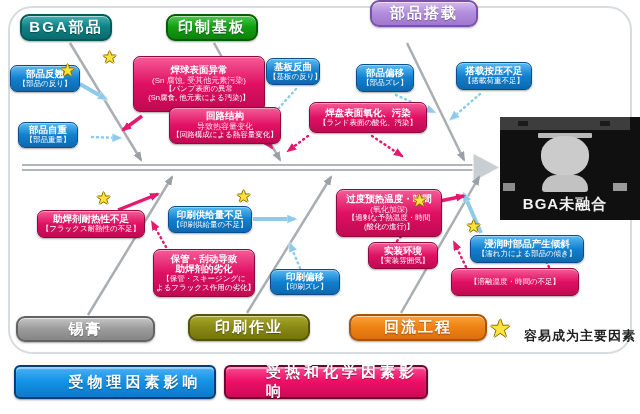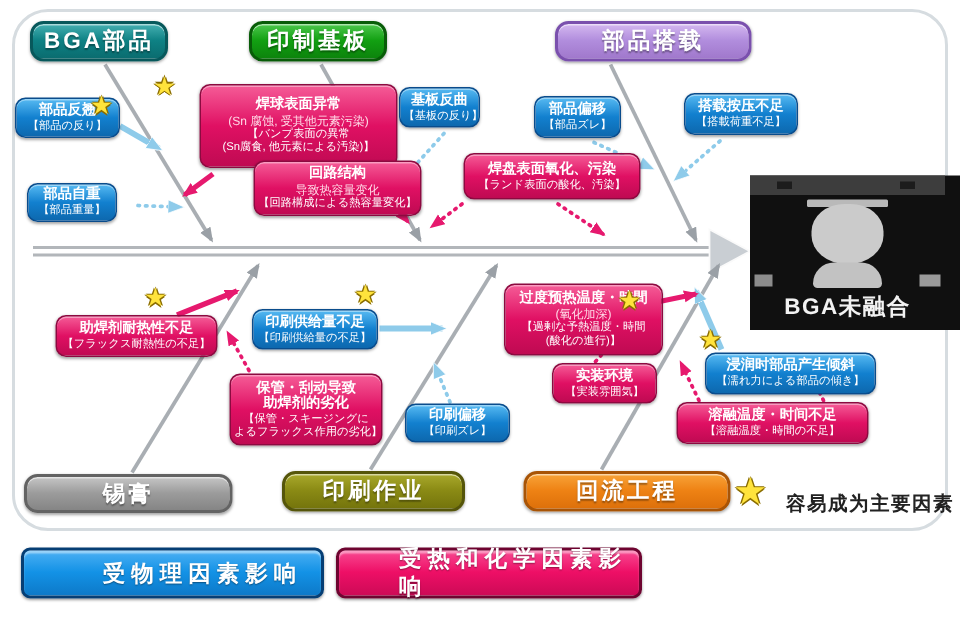--- a/index.html
+++ b/index.html
@@ -118,21 +118,21 @@
   <line x1="308" y1="136" x2="288" y2="151" stroke="#e6196e" stroke-width="2.5" stroke-linecap="round" stroke-dasharray="1 4" marker-end="url(#ah-mag)"></line>
   <line x1="372" y1="136" x2="402" y2="156" stroke="#e6196e" stroke-width="2.5" stroke-linecap="round" stroke-dasharray="1 4" marker-end="url(#ah-mag)"></line>
   <line x1="166" y1="247" x2="152" y2="222" stroke="#e6196e" stroke-width="2.5" stroke-linecap="round" stroke-dasharray="1 4" marker-end="url(#ah-mag)"></line>
   <line x1="397" y1="241" x2="422" y2="213" stroke="#e6196e" stroke-width="2.5" stroke-linecap="round" stroke-dasharray="1 4" marker-end="url(#ah-mag)"></line>
   <line x1="466" y1="267" x2="454" y2="242" stroke="#e6196e" stroke-width="2.5" stroke-linecap="round" stroke-dasharray="1 4" marker-end="url(#ah-mag)"></line>
   <line x1="549" y1="267" x2="542" y2="253" stroke="#e6196e" stroke-width="2.5" stroke-linecap="round" stroke-dasharray="1 4" marker-end="url(#ah-mag)"></line>
 </svg>
 
 <div class="abs cat cat-teal" style="left:20px;top:14px;width:92px;height:27px">BGA部品</div>
 <div class="abs cat cat-green" style="left:166px;top:14px;width:92px;height:27px">印制基板</div>
-<div class="abs cat cat-purple" style="left:370px;top:14px;width:131px;height:27px">部品搭载</div>
+<div class="abs cat cat-purple" style="left:370px;top:0;width:108px;height:27px">部品搭载</div>
 
 <div class="abs cat cat-gray" style="left:16px;top:316px;width:139px;height:26px">锡膏</div>
 <div class="abs cat cat-olive" style="left:188px;top:314px;width:122px;height:27px">印刷作业</div>
 <div class="abs cat cat-orange" style="left:349px;top:314px;width:138px;height:27px">回流工程</div>
 
 <div class="abs cb blue" style="left:10px;top:65px;width:70px;height:27px">
   <span class="l1">部品反翘</span>
   <span class="jp">【部品の反り】</span>
 </div>
 <div class="abs cb blue" style="left:18px;top:122px;width:60px;height:26px">
@@ -193,21 +193,20 @@
 </div>
 <div class="abs cb blue" style="left:270px;top:269px;width:70px;height:26px">
   <span class="l1">印刷偏移</span>
   <span class="jp">【印刷ズレ】</span>
 </div>
 <div class="abs cb blue" style="left:470px;top:235px;width:114px;height:28px">
   <span class="l1">浸润时部品产生倾斜</span>
   <span class="jp">【濡れ力による部品の傾き】</span>
 </div>
 <div class="abs cb pink" style="left:430px;top:268px;width:128px;height:28px">
-  <span class="l1">溶融温度・时间不足</span>
   <span class="jp">【溶融温度・時間の不足】</span>
 </div>
 
 <span class="abs star" style="left:60px;top:62px">★</span>
 <span class="abs star" style="left:102px;top:49px">★</span>
 <span class="abs star" style="left:96px;top:190px">★</span>
 <span class="abs star" style="left:236px;top:188px">★</span>
 <span class="abs star" style="left:412px;top:192px">★</span>
 <span class="abs star" style="left:466px;top:218px">★</span>
 

